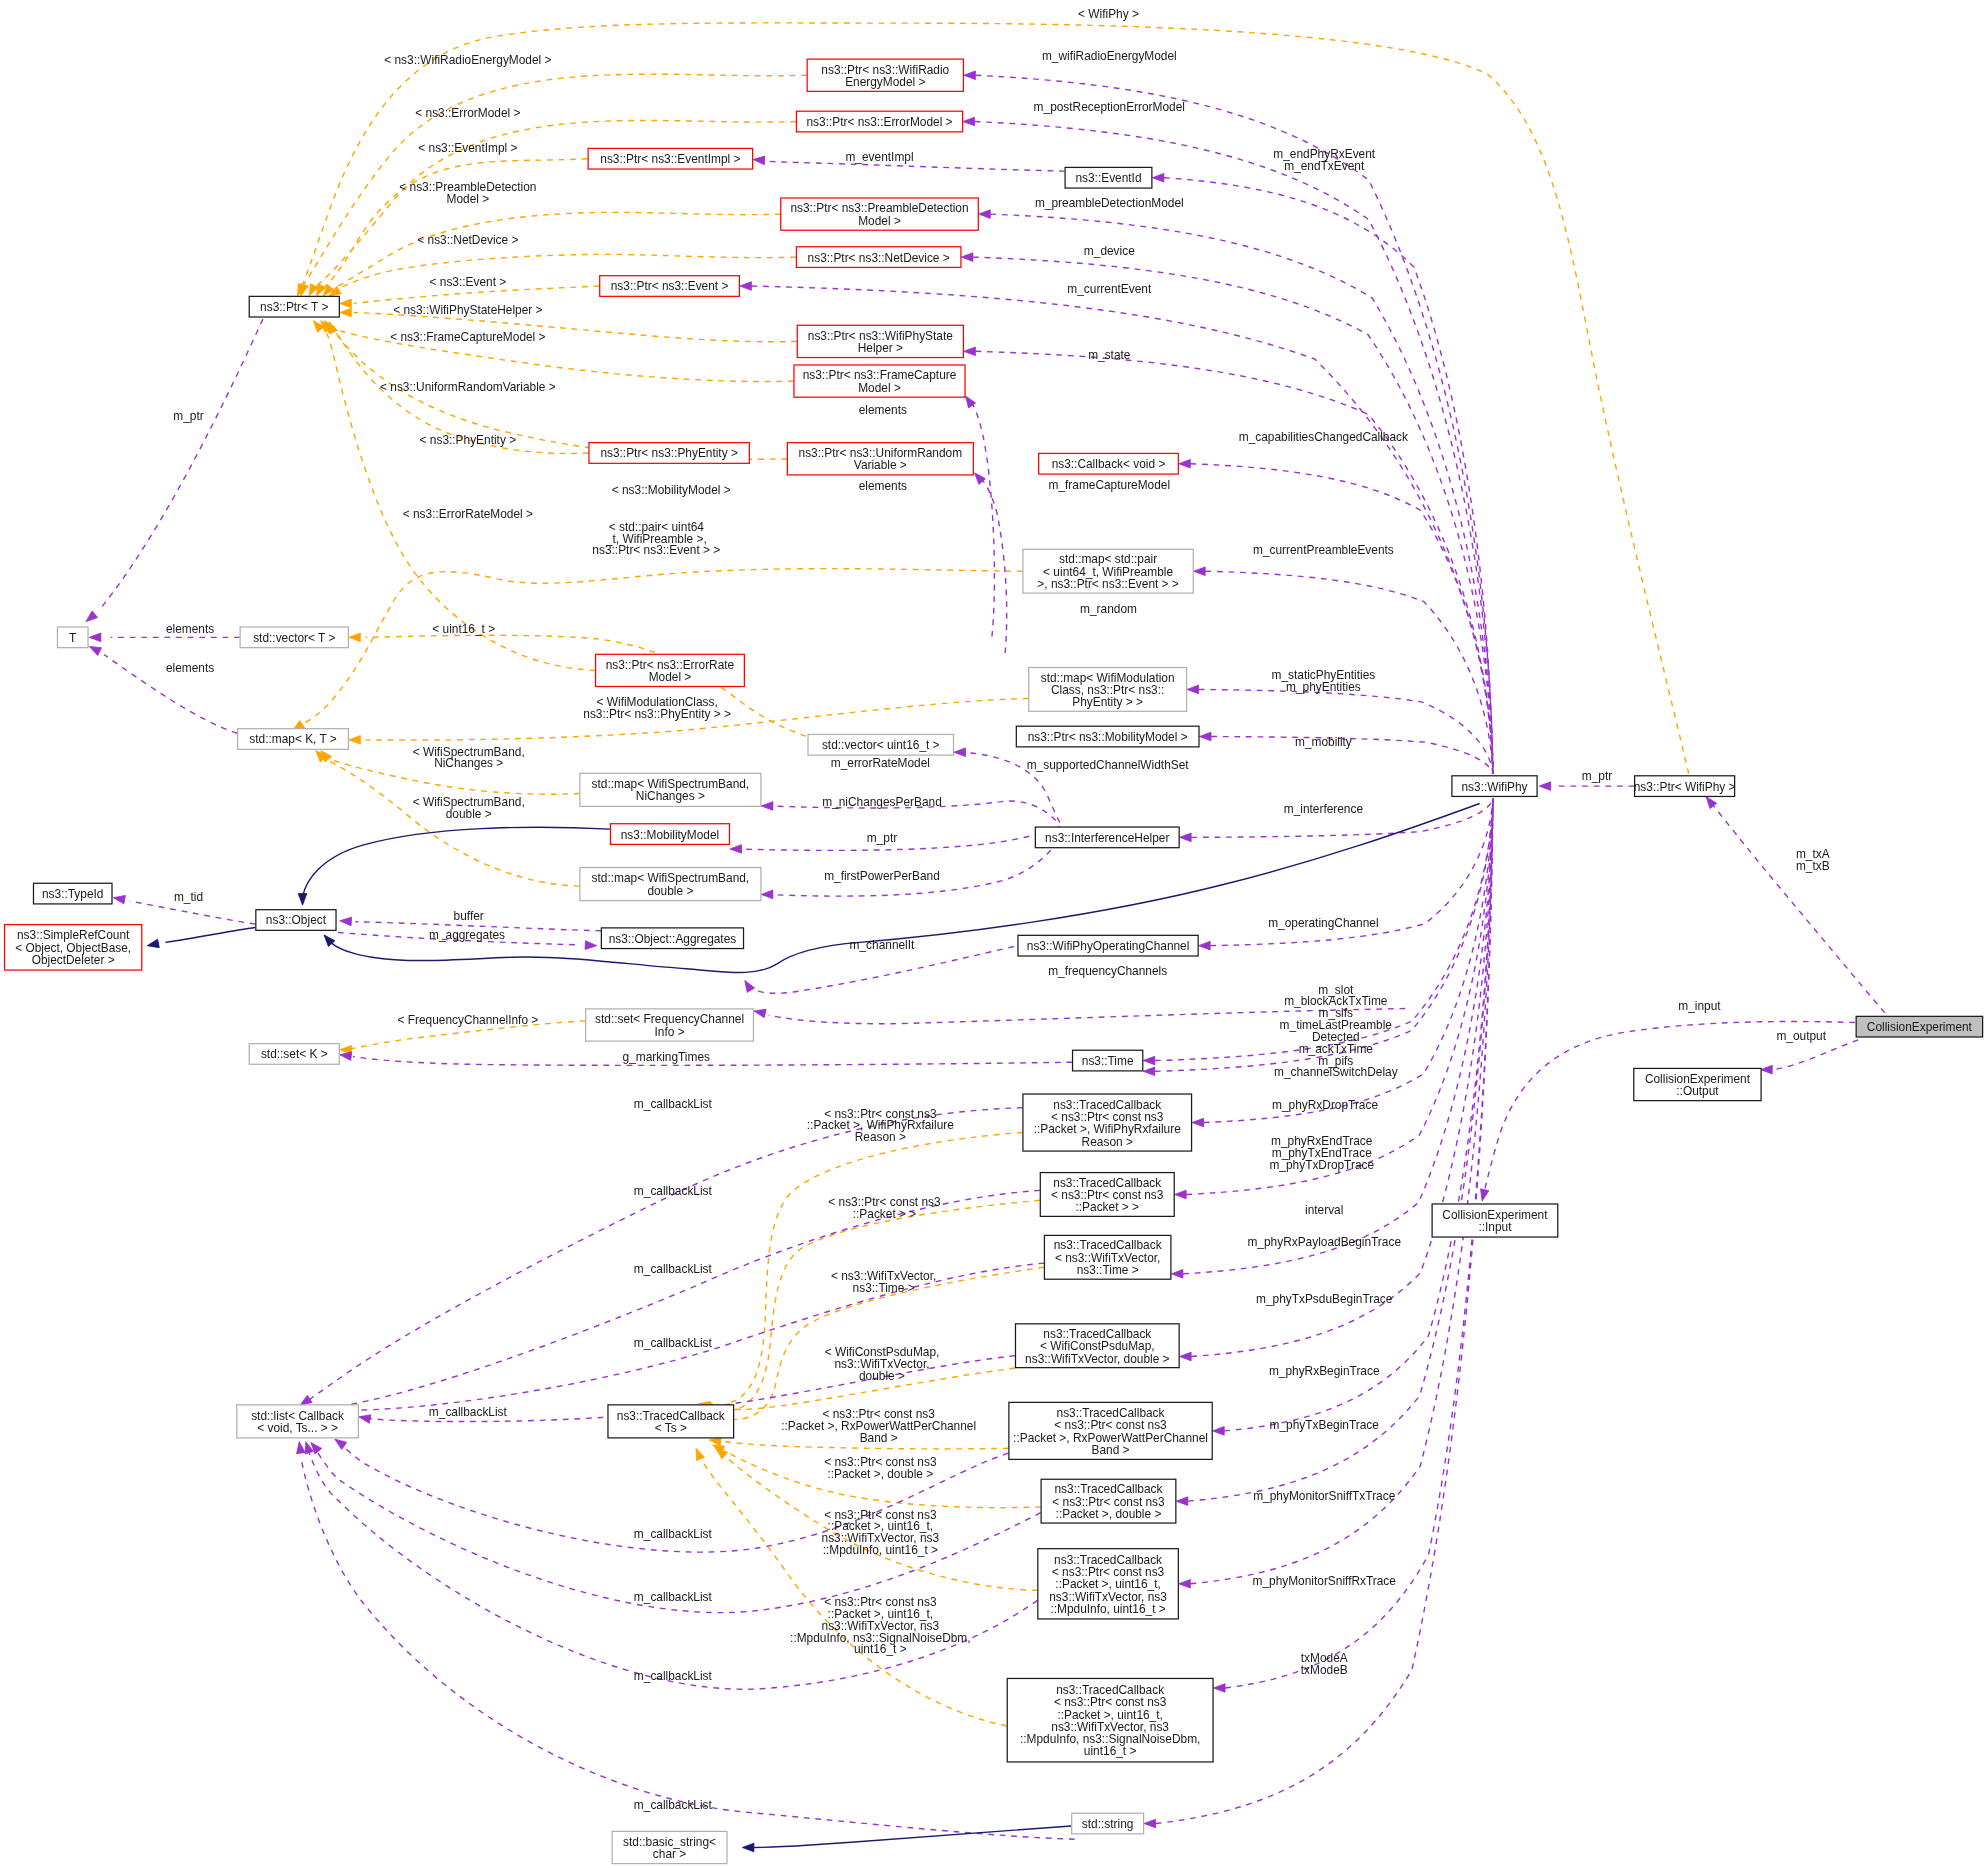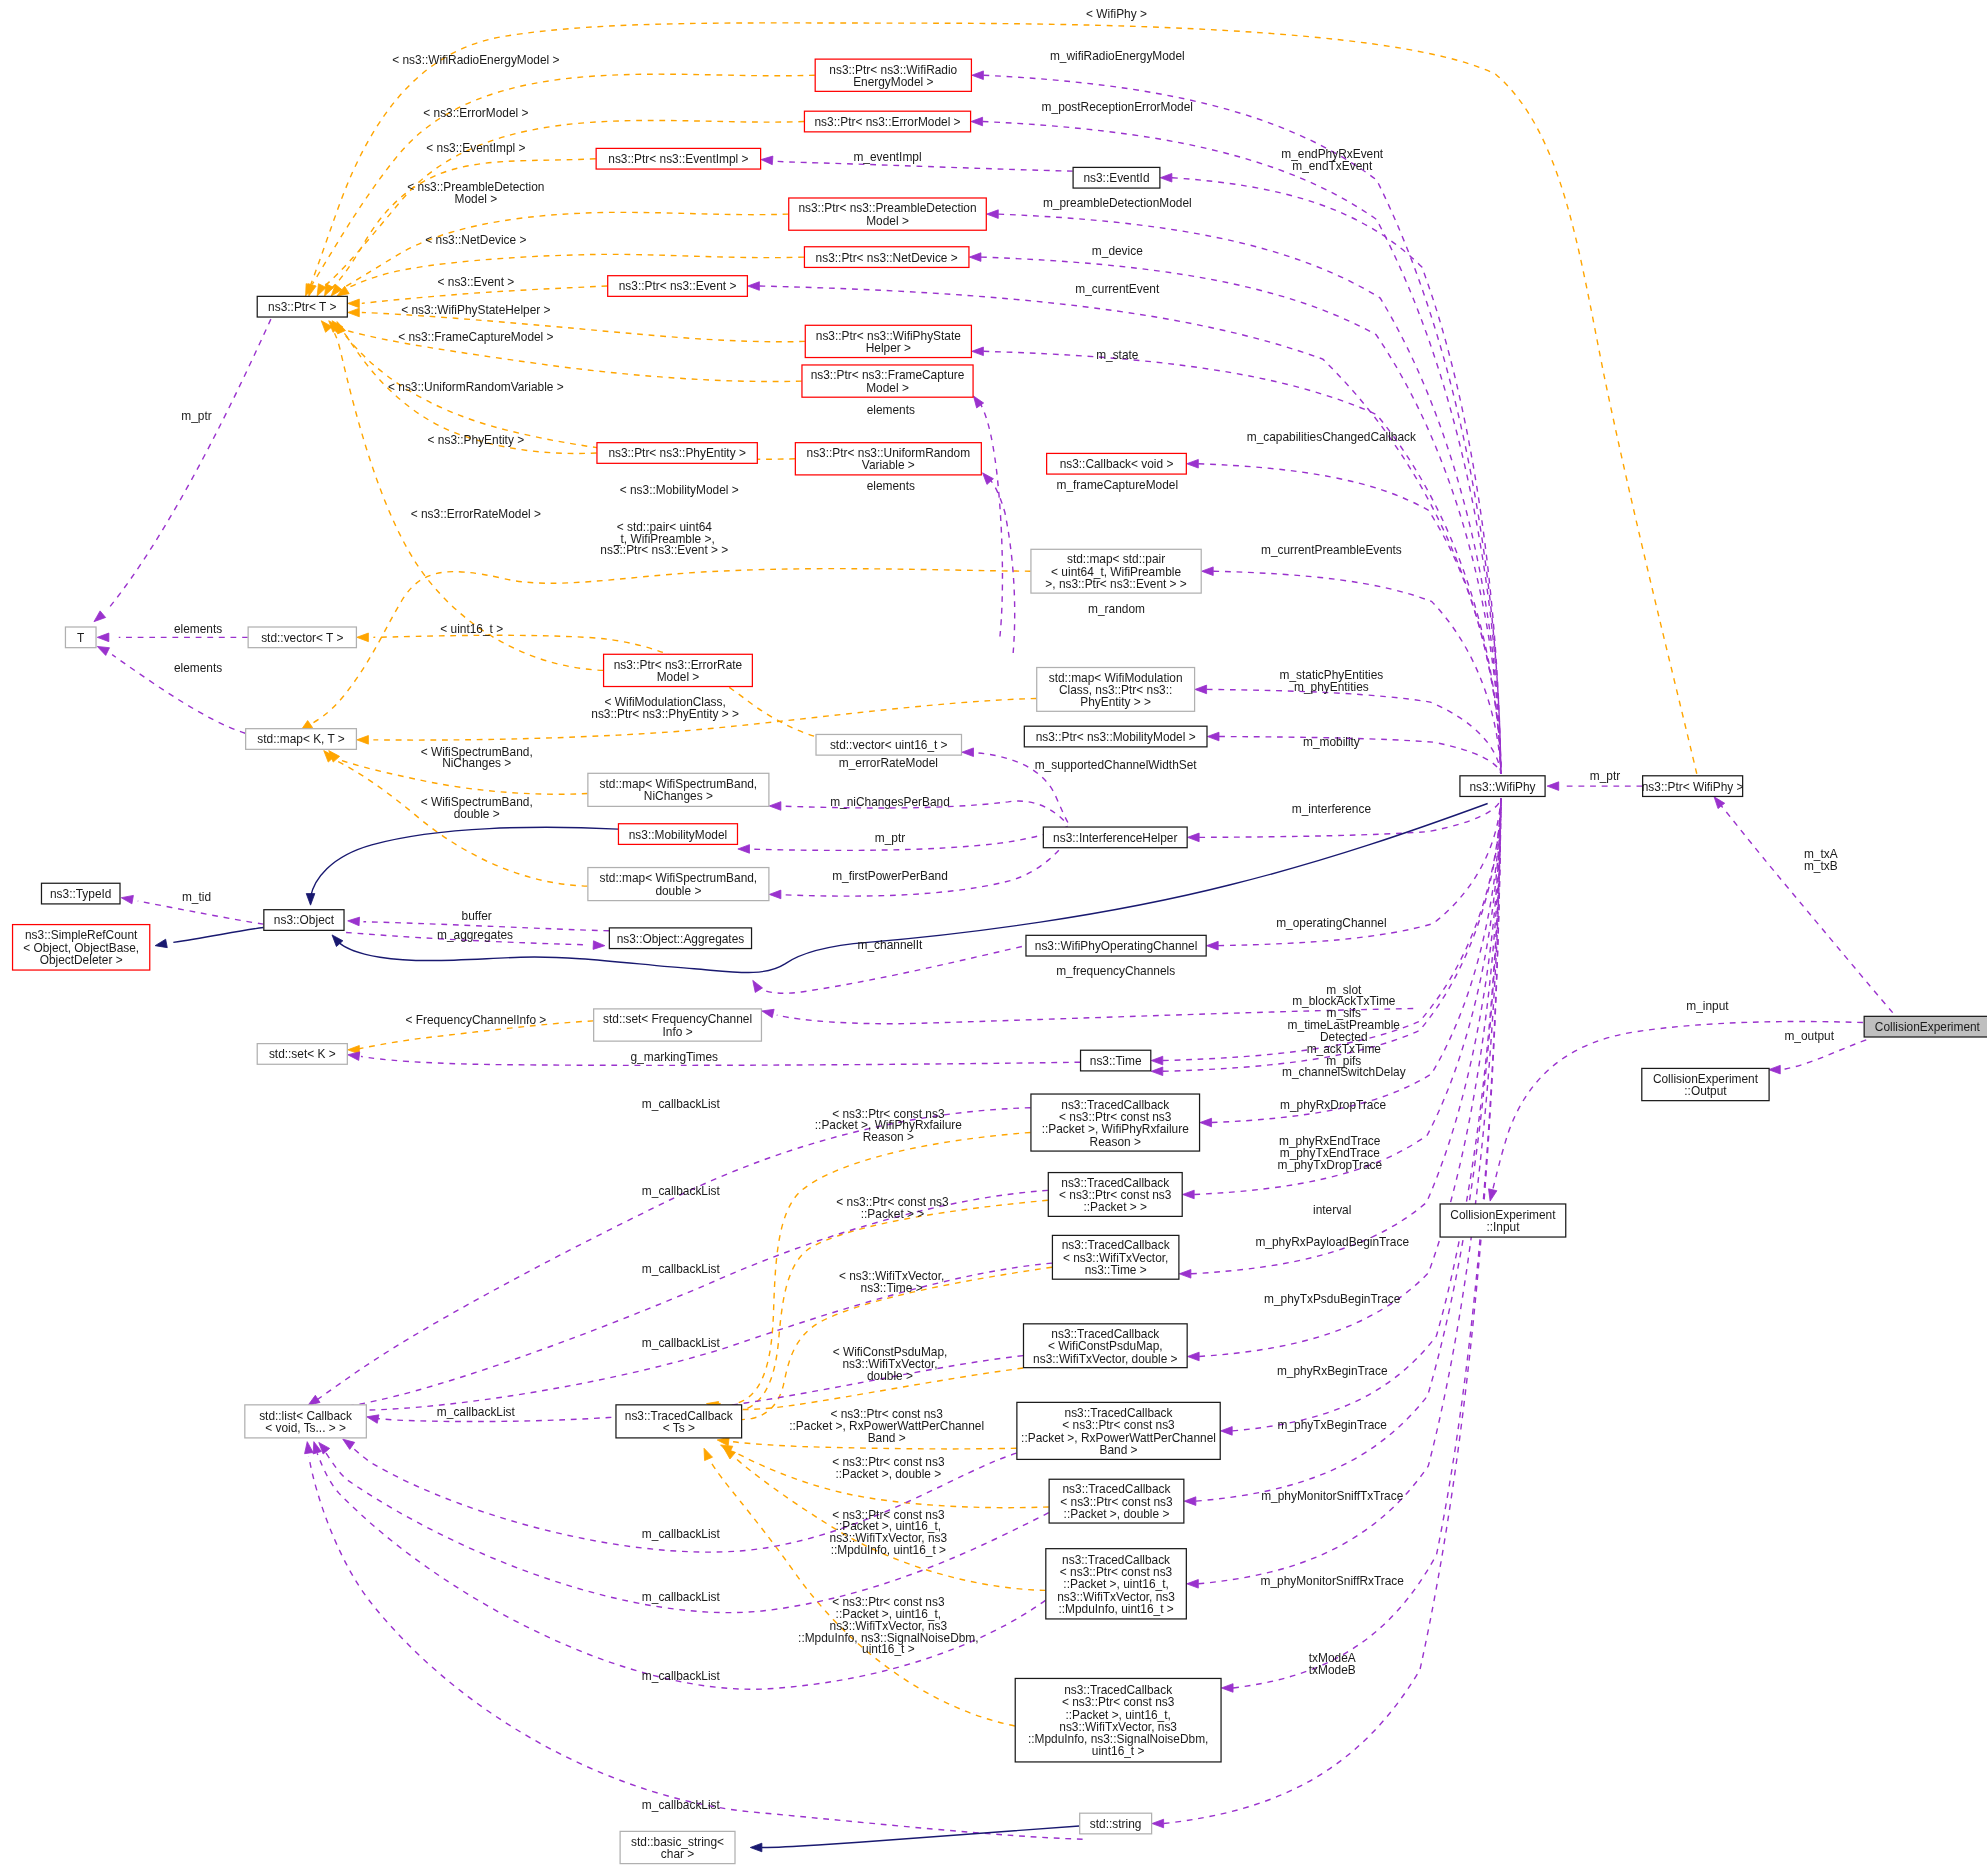--- a/index.html
+++ b/index.html
@@ -1,17 +1,17 @@
 <!DOCTYPE html>
 <html style="font-size:13.2px"><head>
 <meta charset="utf-8">
 <title>CollisionExperiment collaboration diagram</title>
 <style>
   html,body{margin:0;padding:0;background:#ffffff;}
-  #diagram-root{position:relative;width:1676px;height:1869px;background:#ffffff;padding-left:8px;}
+  #diagram-root{position:relative;width:1676px;height:1869px;background:#ffffff;}
   svg#collab-graph{display:block;width:1988px;height:1869px;}
   svg#collab-graph text{
     font-family:"Liberation Sans", sans-serif;
     font-size:14.4px;
     fill:#1a1a1a;
     white-space:pre;
   }
   .node-box{stroke-width:1.5;}
   .node-box.style-black{fill:#ffffff;stroke:#1a1a1a;}
   .node-box.style-red{fill:#ffffff;stroke:#ff0000;}

